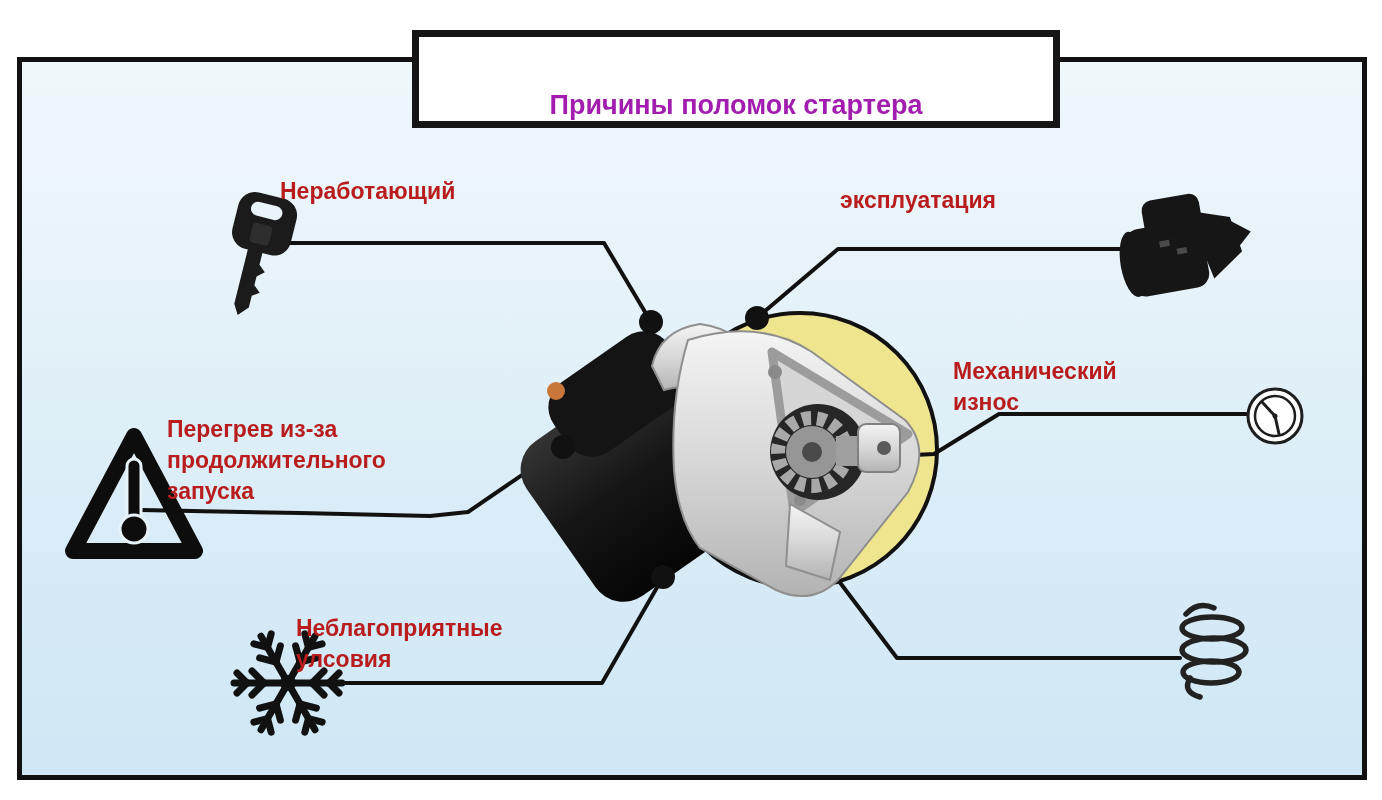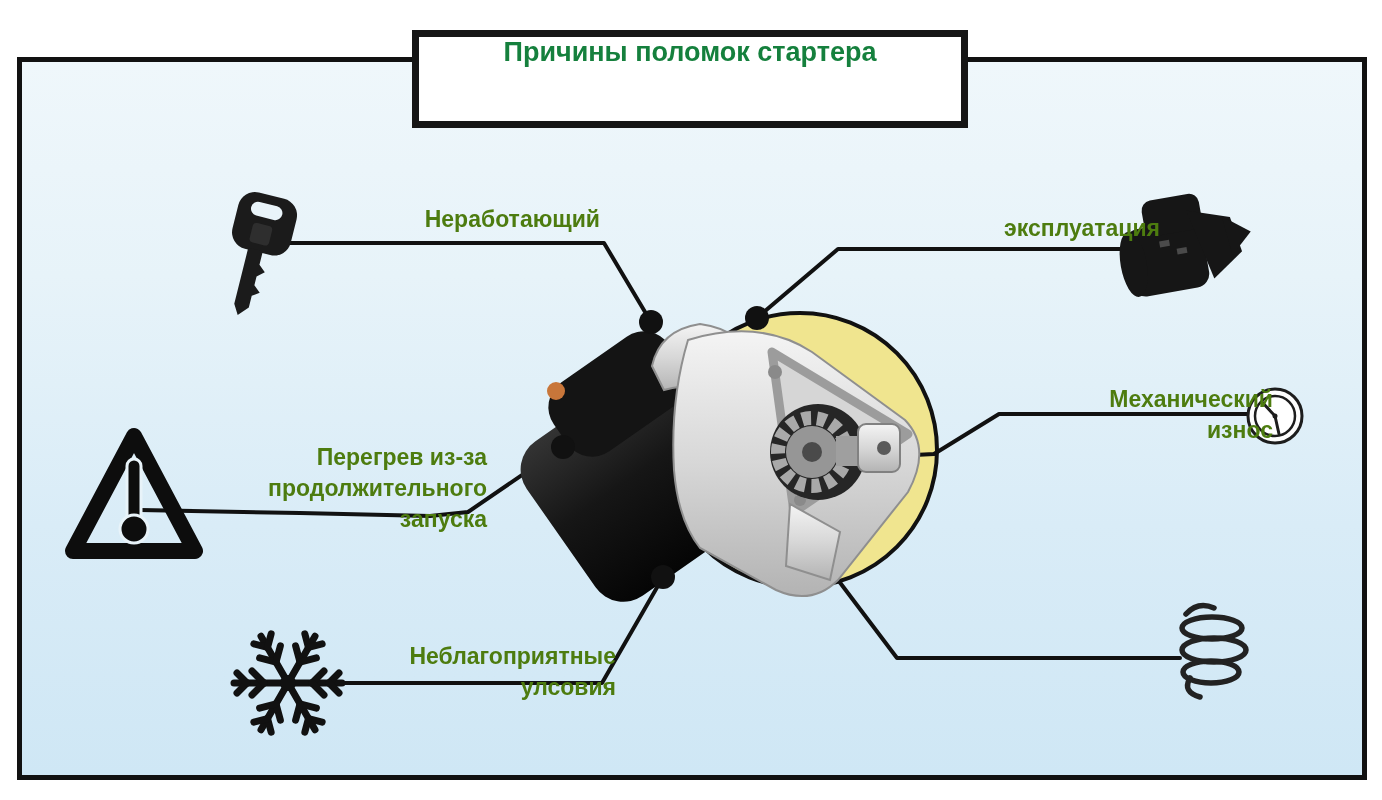--- a/index.html
+++ b/index.html
@@ -20,39 +20,38 @@
     background: linear-gradient(180deg, #eff7fb 0%, #e7f3f9 30%, #d9ecf7 65%, #cfe7f5 100%);
   }
   .art {
     position: absolute;
     left: 0; top: 0;
     width: 1382px; height: 800px;
   }
   .title-box {
     position: absolute;
     left: 412px; top: 30px;
-    width: 556px; height: 98px;
+    width: 648px; height: 98px;
     background: #ffffff;
     border: 7px solid #161616;
     display: flex;
-    align-items: flex-start;
+    align-items: flex-end;
     justify-content: center;
     font-size: 27px;
     font-weight: bold;
-    color: #15803d;
+    color: #a21caf;
   }
   .label {
     position: absolute;
     width: 320px;
-    text-align: right;
+    text-align: left;
     font-size: 23px;
     font-weight: bold;
-    color: #4d7c0f;
+    color: #b91c1c;
     line-height: 31px;
-    margin-top: 28px;
   }
   .label span { display: block; }
   .lbl-ignition   { left: 280px; top: 176px; }
   .lbl-operation  { left: 840px; top: 185px; }
   .lbl-wear       { left: 953px; top: 356px; }
   .lbl-overheat   { left: 167px; top: 414px; }
   .lbl-conditions { left: 296px; top: 613px; }
   .lbl-spring     { left: 880px; top: 583px; }
 </style>
 </head>

